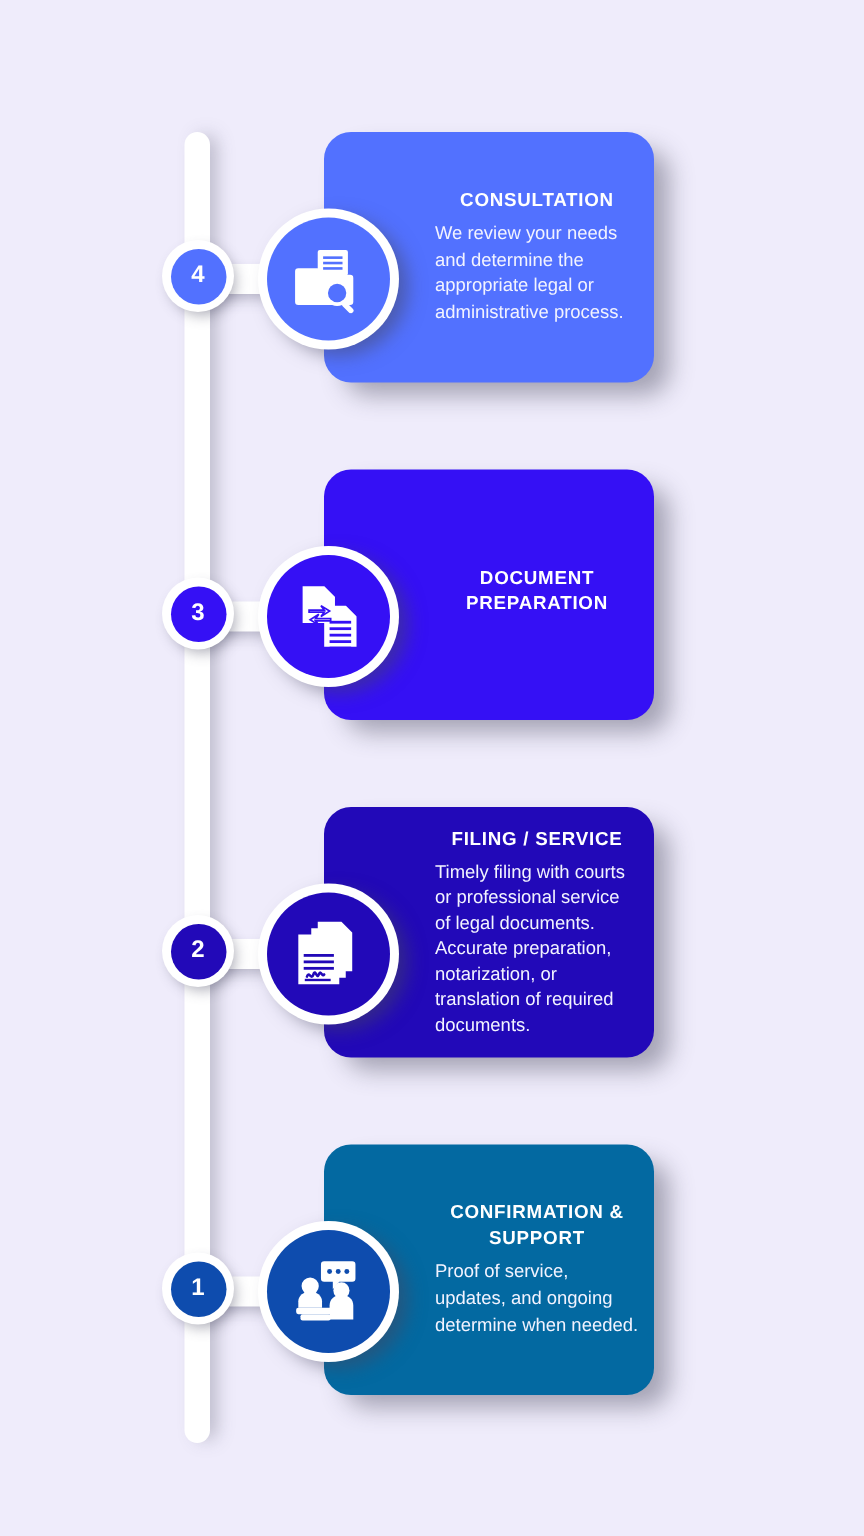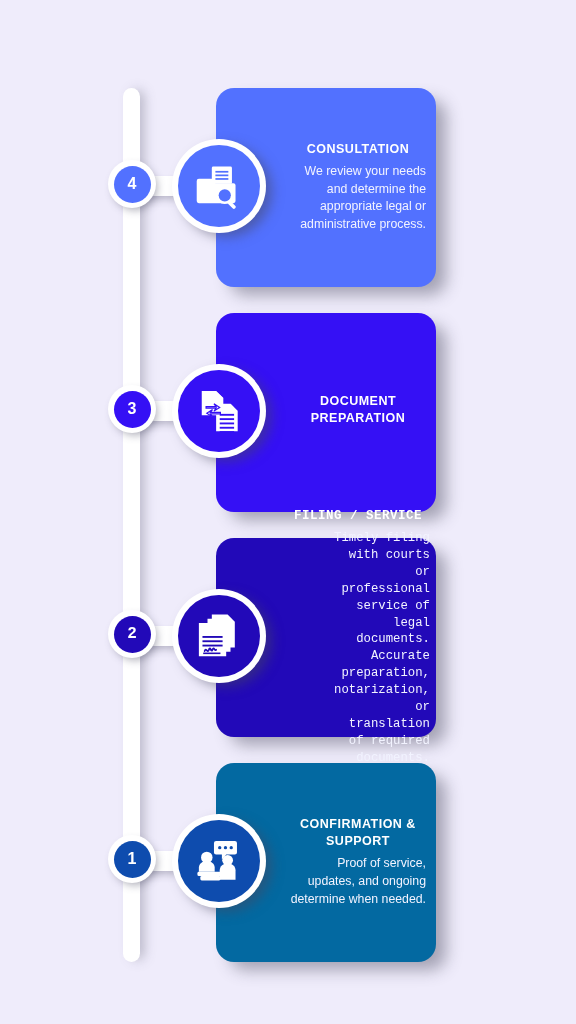--- a/index.html
+++ b/index.html
@@ -37,30 +37,30 @@
 
   
   .step {
     position: absolute;
     left: 0;
     width: 576px;
     height: 225px;
   }
   .step-4 { top: 62px; }
   .step-3 { top: 287px; padding-left: 37px; }
-  .step-2 { top: 512px; font-family: Liberation Mono, monospace; }
+  .step-2 { top: 512px; }
   .step-1 { top: 737px; }
 
   
   .card {
     position: absolute;
     left: 216px;
     top: 26px;
     width: 220px;
-    height: 199px;
+    height: 167px;
     border-radius: 18px;
     box-shadow: 12px 10px 16px -2px rgba(60, 60, 80, 0.42);
     display: flex;
     flex-direction: column;
     align-items: center;
     justify-content: center;
     padding: 10px 10px 10px 74px;
     z-index: 3;
   }
 
@@ -72,27 +72,27 @@
     text-align: center;
     line-height: 1.35;
     margin-bottom: 5px;
     white-space: pre-line;
   }
 
   .card-desc {
     color: #f2f3ff;
     font-size: 12.3px;
     font-weight: 400;
-    text-align: right;
+    text-align: left;
     line-height: 1.45;
     max-width: 152px;
   }
 
   
-  .step-2 .card-desc { line-height: 1.38; margin-left: 48px; }
+  .step-2 .card-desc { line-height: 1.38; }
 
   
   .icon-ring {
     position: absolute;
     left: 172px;
     top: 77px;
     width: 94px;
     height: 94px;
     border-radius: 50%;
     background: #ffffff;

